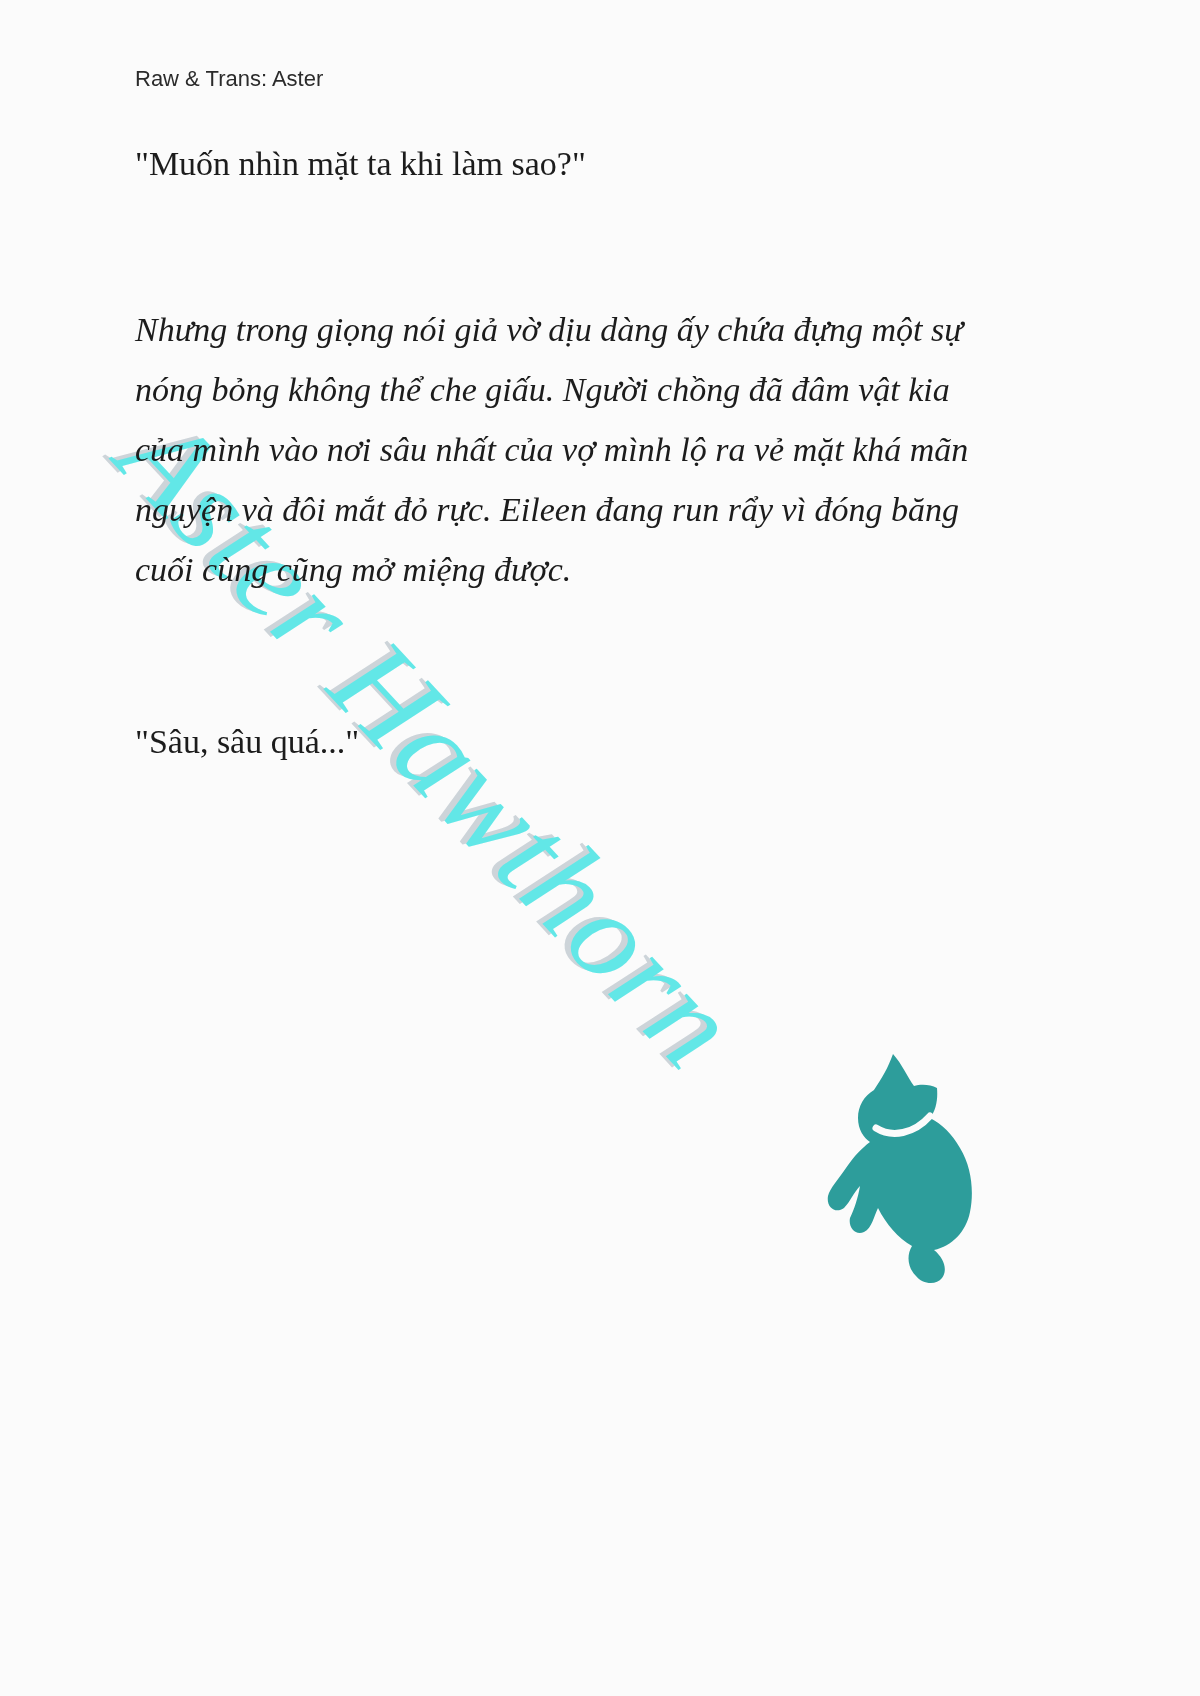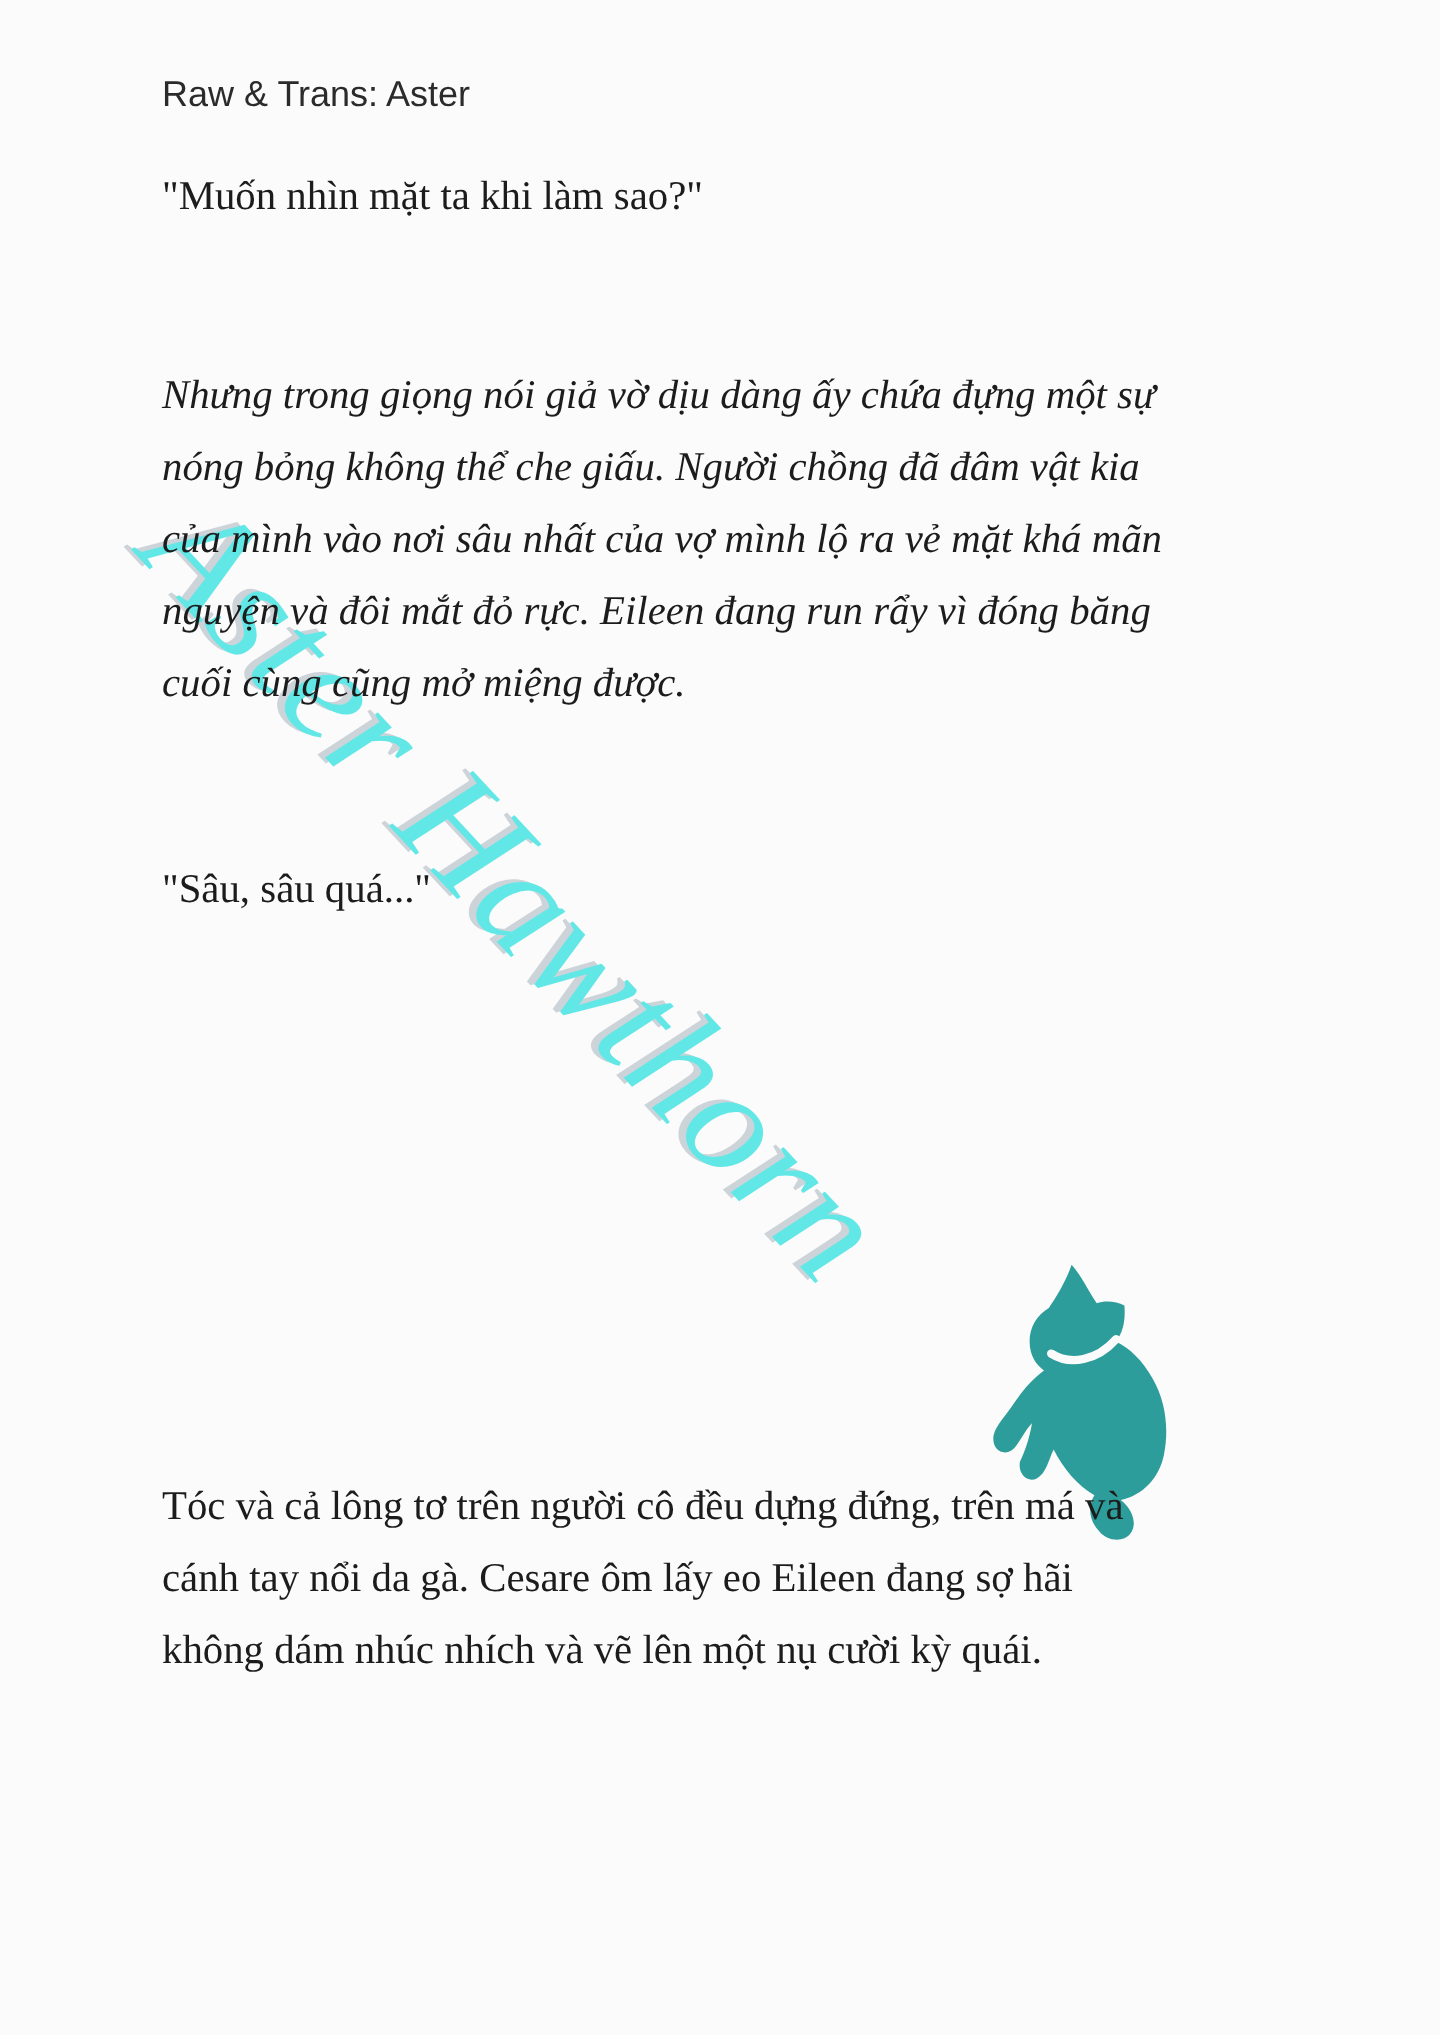--- a/index.html
+++ b/index.html
@@ -29,21 +29,21 @@
   
   .cat-logo {
     position: absolute; left: 818px; top: 1040px;
     width: 170px; height: 250px;
     z-index: 2;
   }
   
   .credit {
     position: absolute; left: 135px; top: 64px;
     font-family: "Liberation Sans", sans-serif;
-    font-size: 30px; line-height: 30px;
+    font-size: 22px; line-height: 30px;
     color: #2b2b2b;
     z-index: 3;
   }
   .para {
     position: absolute; left: 135px;
     font-size: 34px; line-height: 60px;
     color: #1c1c1c;
     white-space: pre;
     margin: 0;
     z-index: 3;
@@ -92,17 +92,14 @@
 
   <p class="para p1">Nhưng trong giọng nói giả vờ dịu dàng ấy chứa đựng một sự
 nóng bỏng không thể che giấu. Người chồng đã đâm vật kia
 của mình vào nơi sâu nhất của vợ mình lộ ra vẻ mặt khá mãn
 nguyện và đôi mắt đỏ rực. Eileen đang run rẩy vì đóng băng
 cuối cùng cũng mở miệng được.</p>
 
   <p class="para p2">"Sâu, sâu quá..."</p>
 
 
-  <p class="para p4">Tóc và cả lông tơ trên người cô đều dựng đứng, trên má và
-cánh tay nổi da gà. Cesare ôm lấy eo Eileen đang sợ hãi
-không dám nhúc nhích và vẽ lên một nụ cười kỳ quái.</p>
 
 </div>
 
 </body></html>

